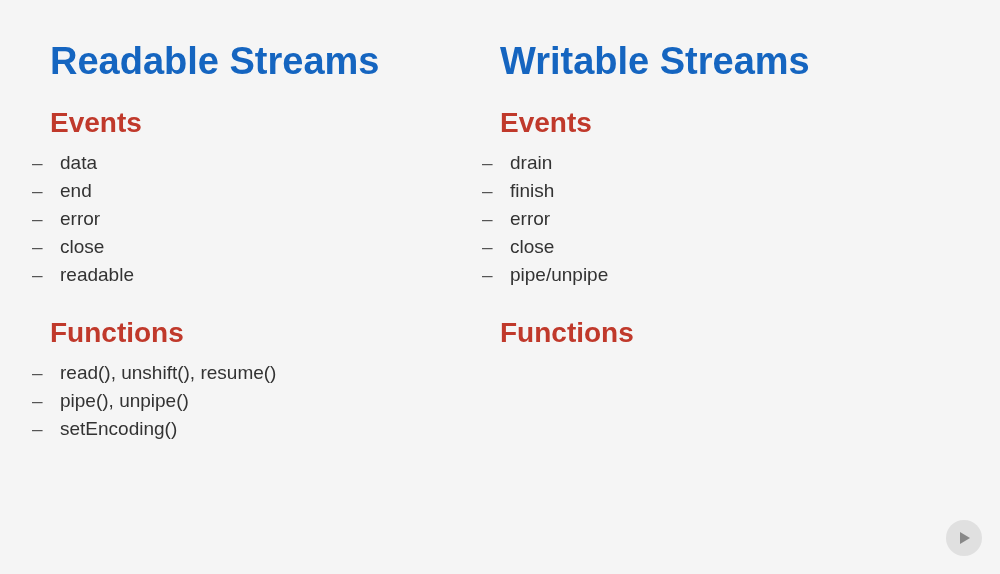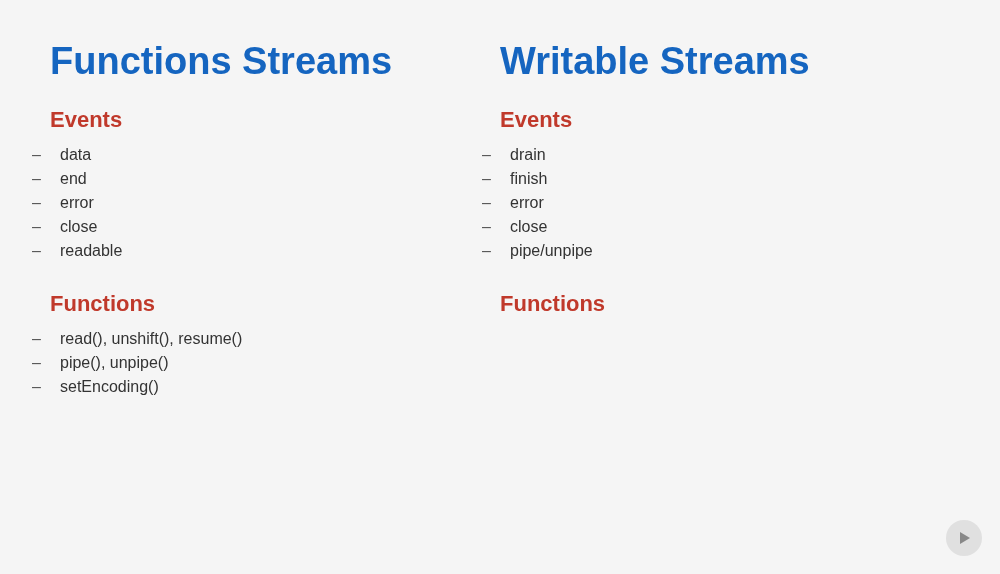--- a/index.html
+++ b/index.html
@@ -30,33 +30,33 @@
     }
 
     .column-title {
       font-size: 38px;
       font-weight: bold;
       color: #1565c0;
       margin-bottom: 24px;
     }
 
     .section-heading {
-      font-size: 22px;
+      font-size: 28px;
       font-weight: bold;
       color: #c0392b;
       margin-bottom: 10px;
     }
 
     .list-items {
       list-style: none;
       margin-bottom: 28px;
     }
 
     .list-items li {
-      font-size: 16px;
+      font-size: 19px;
       color: #333;
       padding: 3px 0;
       padding-left: 10px;
       position: relative;
     }
 
     .list-items li::before {
       content: "–";
       position: absolute;
       left: -18px;
@@ -81,21 +81,21 @@
       width: 16px;
       height: 16px;
     }
   </style>
 </head>
 <body>
 
 <div class="main-container">
 
   <div class="column">
-    <h1 class="column-title">Functions Streams</h1>
+    <h1 class="column-title">Readable Streams</h1>
 
     <h2 class="section-heading">Events</h2>
     <ul class="list-items">
       <li>data</li>
       <li>end</li>
       <li>error</li>
       <li>close</li>
       <li>readable</li>
     </ul>
 

